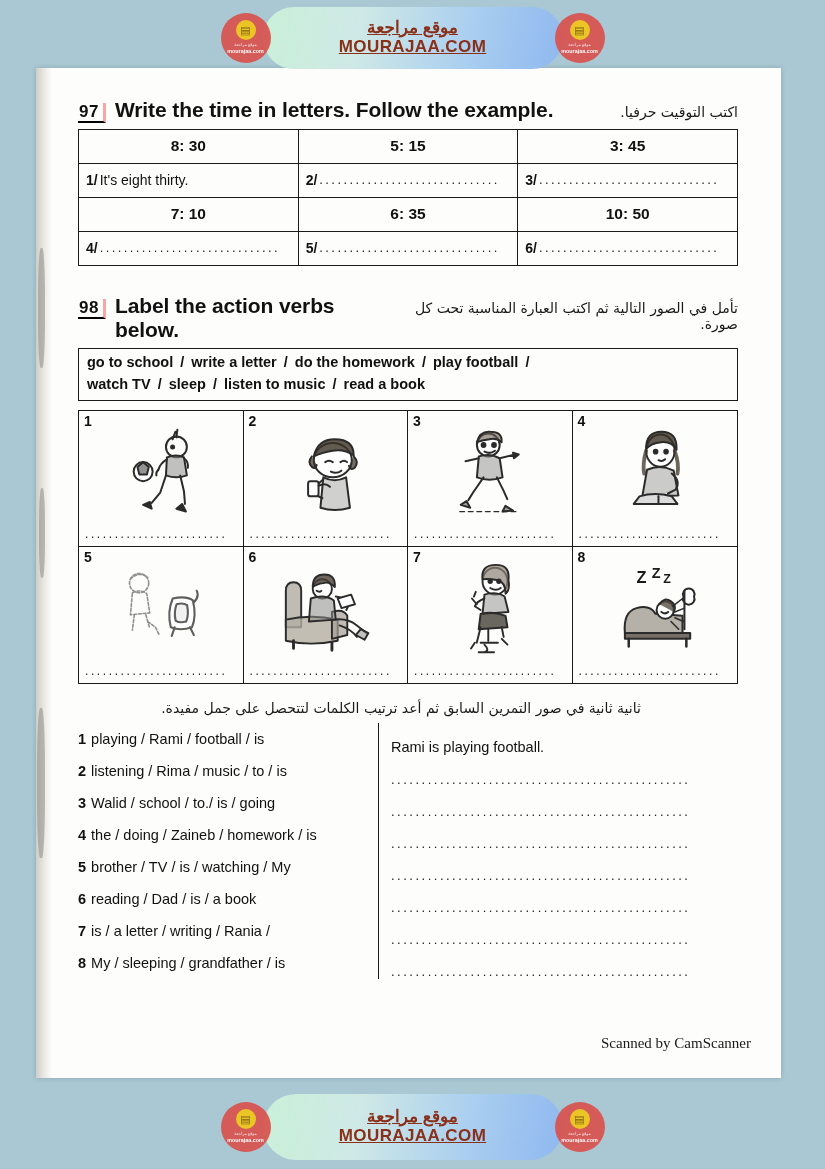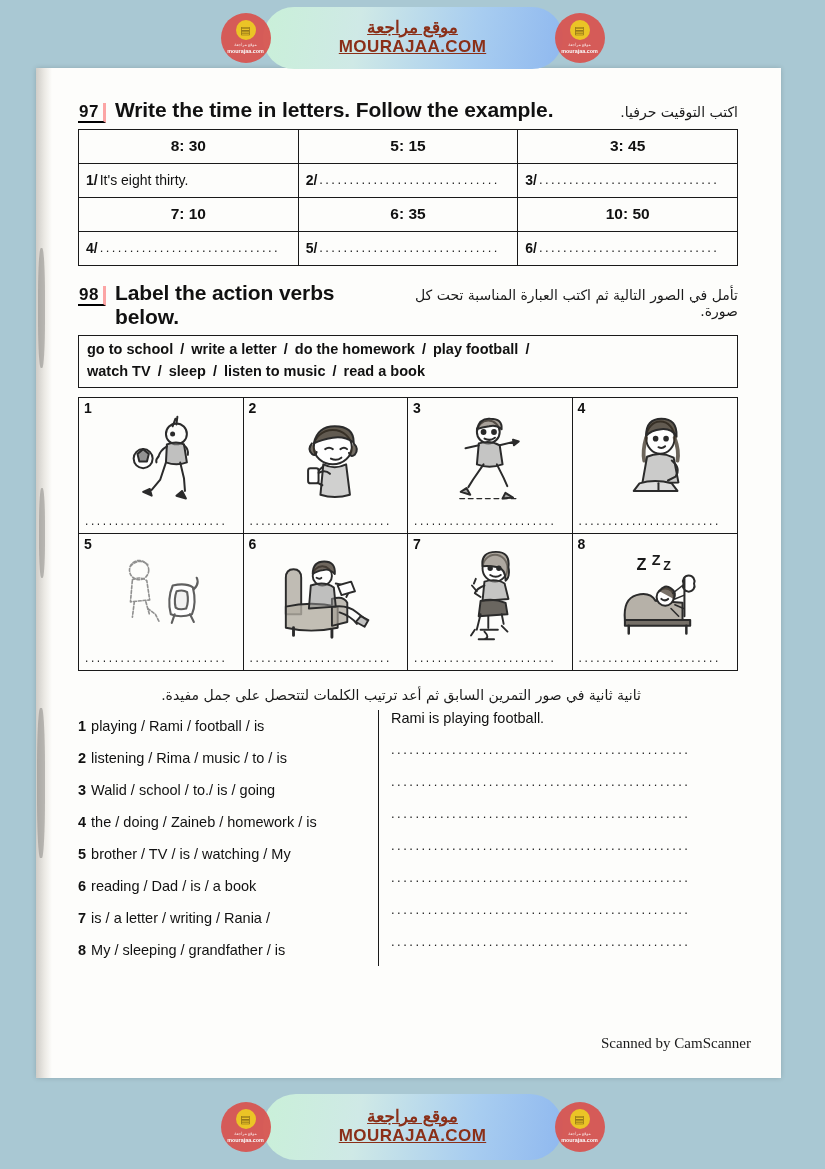--- a/index.html
+++ b/index.html
@@ -102,21 +102,21 @@
   .ex-title { font-size: 21px; font-weight: bold; letter-spacing: -.1px; }
   .ar {
     direction: rtl; font-size: 14px; color: #1a1a1a;
     font-family: "DejaVu Sans", sans-serif;
   }
   .ex-head .ar { margin-left: auto; padding-left: 10px; }
 
   
   table.times {
     width: 100%; border-collapse: collapse;
-    margin-top: 5px; margin-bottom: 15px; border-radius: 26px;
+    margin-top: 5px; margin-bottom: 28px; border-radius: 26px;
   }
   table.times td {
     border: 1.6px solid #1a1a1a;
     height: 34px; padding: 2px 7px;
     font-size: 15px; font-weight: bold;
   }
   table.times td.time { text-align: center; font-size: 15.5px; }
   table.times td.ans  { font-weight: normal; font-size: 14px; }
   .ans-line { display: flex; align-items: baseline; }
   .ans-line .idx { font-weight: bold; margin-right: 2px; }
@@ -174,21 +174,21 @@
     flex: 1; border-left: 1.6px solid #1a1a1a;
     padding-left: 12px;
   }
   .q-item {
     font-size: 14.5px; height: 32px;
     display: flex; align-items: center; white-space: nowrap;
   }
   .q-item .n { font-weight: bold; margin-right: 5px; }
   .a-item {
     font-size: 14.5px; height: 32px;
-    display: flex; align-items: flex-start;
+    display: flex; align-items: flex-end;
     overflow: hidden;
   }
   .a-item .adots {
     letter-spacing: 2.5px; font-size: 13px; color: #222;
     white-space: nowrap; overflow: hidden; width: 100%;
   }
 
   .page-no {
     text-align: center; font-size: 13px;
     font-family: "Liberation Serif", serif;

